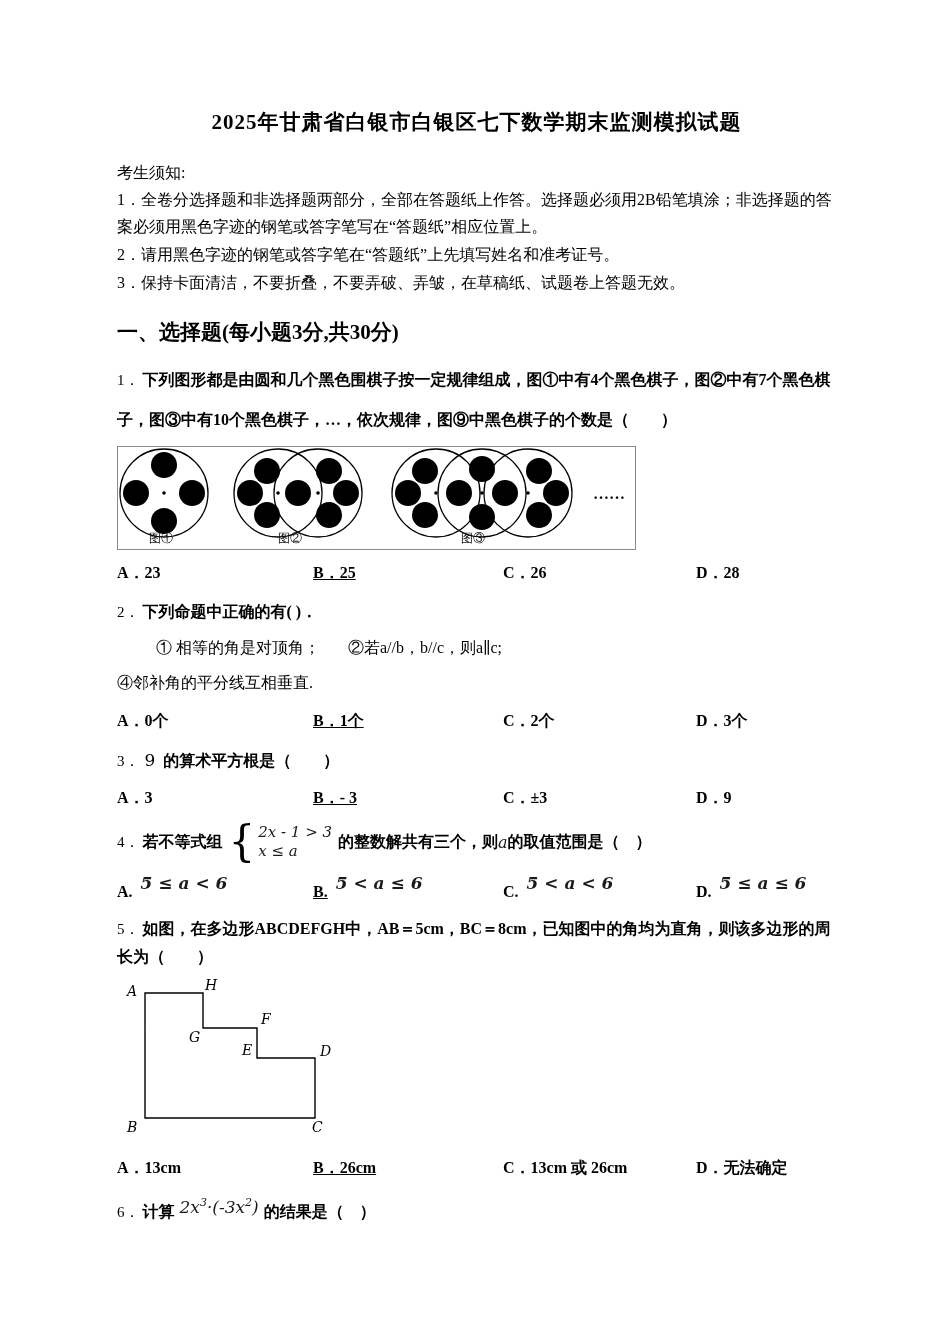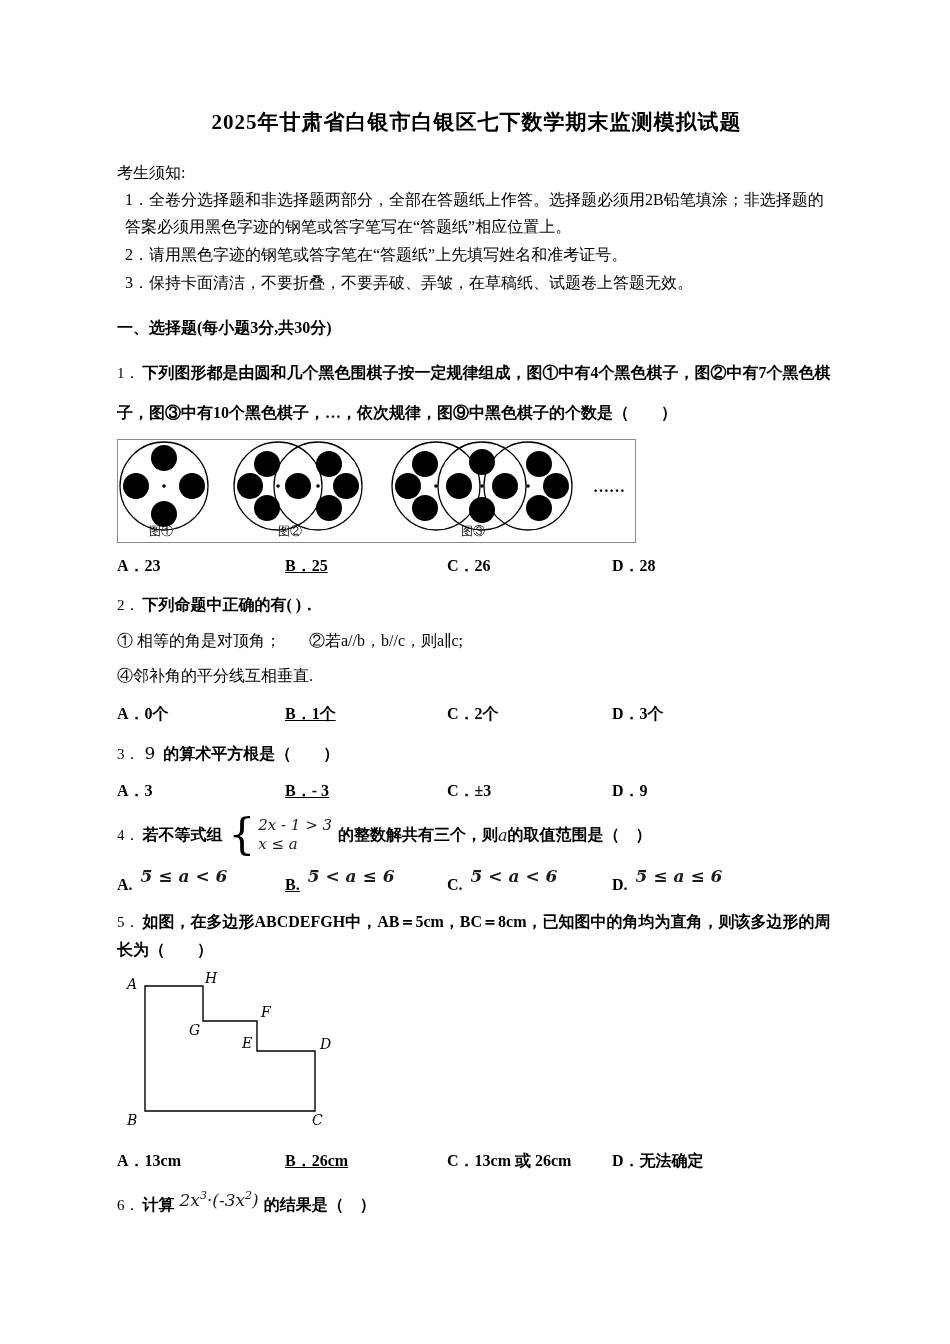--- a/index.html
+++ b/index.html
@@ -4,39 +4,39 @@
 <style>
   html, body { margin: 0; padding: 0; background: #ffffff; }
   .page {
     width: 806px; height: 1344px; background: #fff; color: #000;
     font-family: "Liberation Serif", "DejaVu Serif", serif;
     padding: 108px 42px 0 45px; box-sizing: border-box; overflow: hidden;
     position: relative; margin: 0 auto;
   }
   .title { font-size: 21px; font-weight: 700; text-align: center; margin: 0 0 14px 0; letter-spacing: 1px; }
   .notice-header { font-size: 16px; margin-bottom: 2px; margin-top: 27px; }
-  .notice-item { font-size: 16px; line-height: 27px; margin: 1px 8px; }
-  .section-header { font-size: 16px; font-weight: 700; margin-top: 22px; }
+  .notice-item { font-size: 16px; line-height: 27px; margin: 1px 0; }
+  .section-header { font-size: 21px; font-weight: 700; margin-top: 22px; }
   .q { margin-top: 14px; }
   .stem { font-size: 16px; line-height: 28px; margin: 0; }
   .q1stem { line-height: 40px; }
   .qnum { font-size: 15px; font-weight: 400; margin-right: 3px; }
   .stem-b { font-weight: 700; font-size: 16px; }
   .figure-box { width: 517px; height: 102px; border: 1px solid #8a8a8a; margin-top: 6px; }
   .big { fill: none; stroke: #000; stroke-width: 1.3; }
   .dot { fill: #000; }
   .tiny { fill: #000; }
   .ell { font-size: 16px; font-weight: 700; font-family: "Liberation Serif", serif; }
   .figlabel { font-size: 12px; fill: #111; font-family: "Liberation Sans", sans-serif; }
-  .options { display: flex; align-items: center; margin-top: 13px; }
+  .options { display: flex; align-items: center; margin-top: 13px; gap: 28px; }
   .opt { font-weight: 700; font-size: 16px; }
   .o1 { width: 168px; } .o2 { width: 162px; text-decoration: underline; } .o3 { width: 165px; } .o4 { flex: 1; }
   .statements { margin-top: 6px; }
   .srow { display: flex; line-height: 31px; margin-top: 4px; font-size: 16px; }
-  .st-left { width: 192px; }
+  .st-left { width: 192px; margin-left: 39px; }
   .math { font-family: "DejaVu Serif", "Liberation Serif", serif; font-style: italic; color: #1a1a1a; }
   .math-num { font-family: "DejaVu Serif", "Liberation Serif", serif; font-size: 17px; margin: 0 8px 0 2px; }
   .q4line { display: flex; align-items: center; margin-top: 6px; flex-wrap: wrap; }
   .sys { display: inline-flex; align-items: center; margin: 0 6px; }
   .brace { font-size: 42px; font-weight: 300; line-height: 0.9; font-style: normal;
            font-family: "DejaVu Serif", serif; }
   .sys-lines { display: inline-flex; flex-direction: column; font-size: 15px; line-height: 19px; margin-left: 3px; }
   .q4options { margin-top: 20px; }
   .opt-label { font-weight: 700; font-size: 16px; }
   .q4val { display: inline-block; transform: translateY(-8px); font-size: 17px; margin-left: 8px; }

